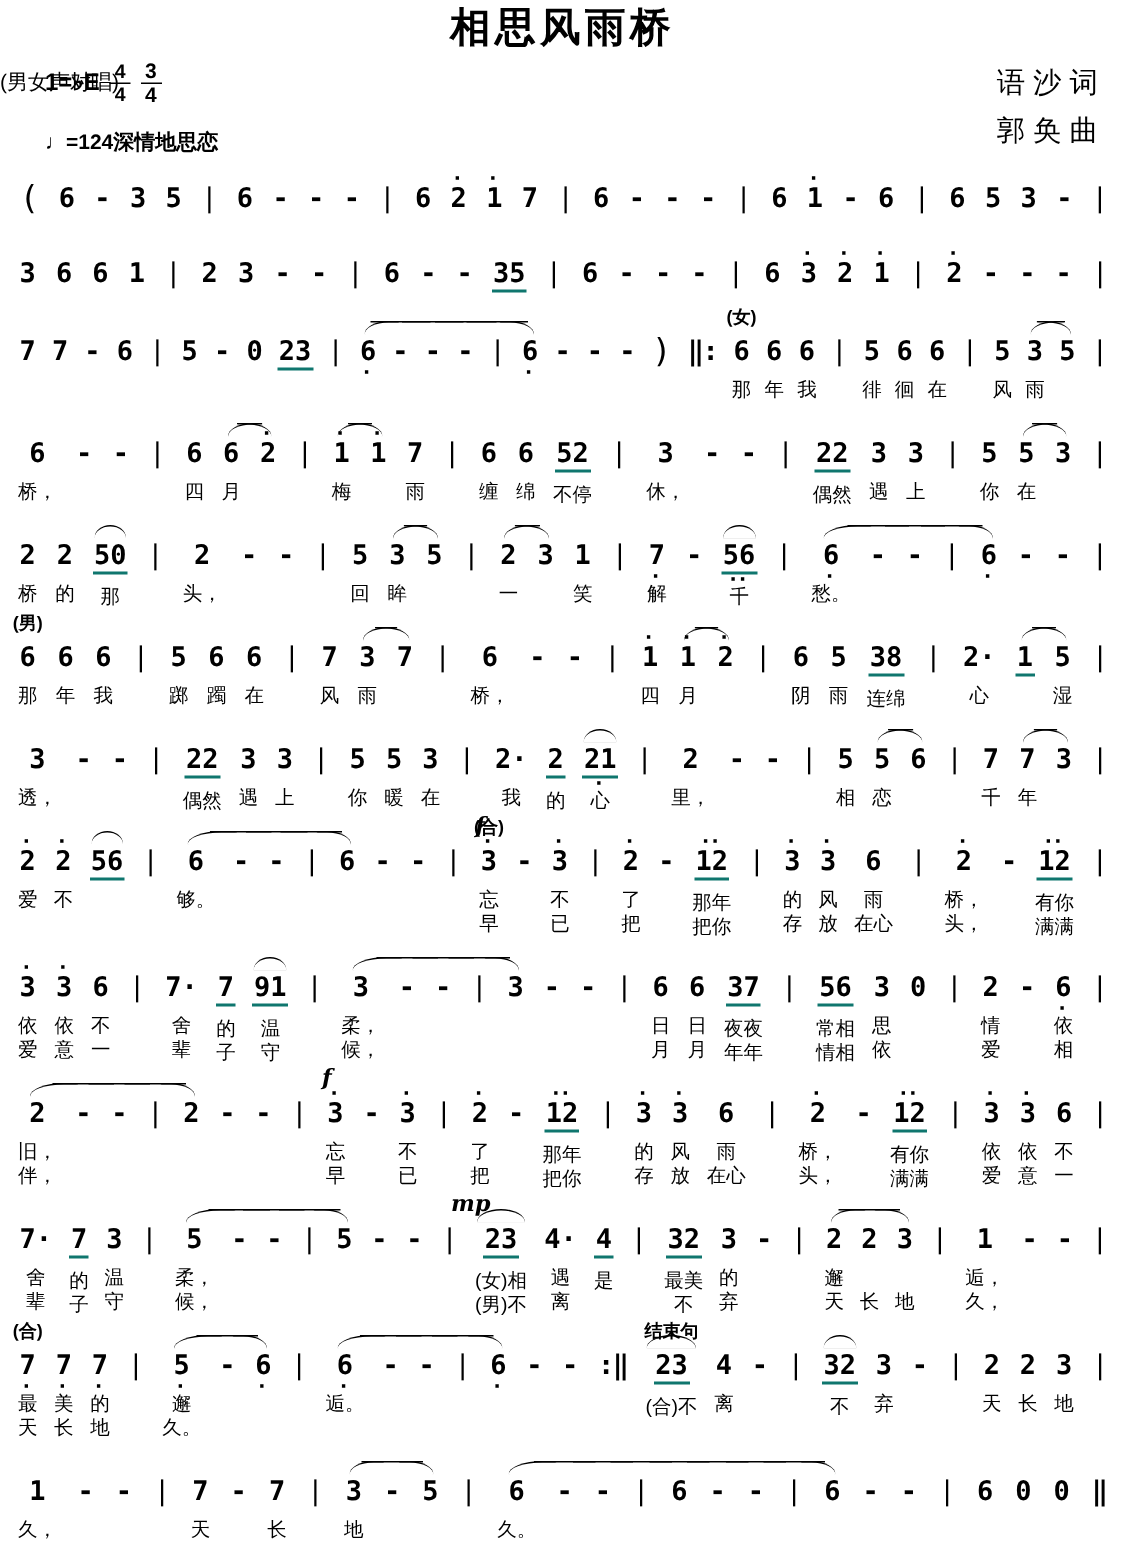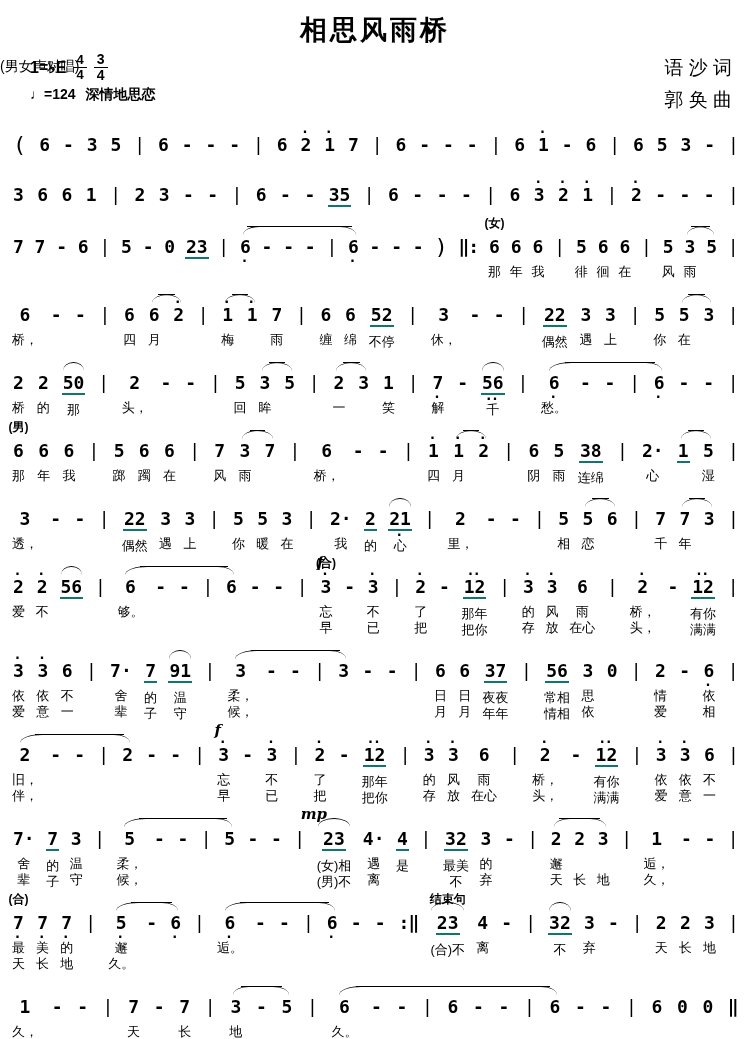--- a/index.html
+++ b/index.html
@@ -1,26 +1,26 @@
 <!DOCTYPE html>
 <html><head>
 <meta charset="utf-8">
 <style>
   html,body{margin:0;padding:0;background:#fff;color:#000;}
   .page{width:750px;height:1039px;background:#fff;overflow:hidden;position:relative;
         font-family:"Liberation Sans",sans-serif;}
-  .title{text-align:center;font-size:27px;font-weight:700;letter-spacing:3px;padding-top:12px;height:38px;}
+  .title{text-align:center;font-size:27px;font-weight:700;letter-spacing:3px;height:38px;}
   .hdr{position:relative;height:66px;margin-top:2px;}
   .keyblock{position:absolute;left:30px;top:0;}
   .keyline{display:flex;align-items:center;gap:7px;font-family:Liberation Sans, sans-serif;
            font-weight:700;font-size:16px;text-align:center;}
   .frac{display:inline-flex;flex-direction:column;align-items:center;line-height:1.05;font-size:13px;}
   .frac .num{border-bottom:1.4px solid #000;padding:0 3px;}
   .frac.b2{font-weight:900;font-size:14px;}
-  .tempoline{margin-top:4px;font-size:14px;font-weight:700;display:flex;gap:10px;}
+  .tempoline{margin-top:16px;font-size:14px;font-weight:700;display:flex;gap:0;}
   .subtitle{position:absolute;left:0;right:0;top:6px;text-align:left;font-size:14px;}
   .credits{position:absolute;right:18px;top:0;text-align:right;font-size:19px;line-height:1.7;}
   .score{margin-top:10px;}
   .system{display:flex;justify-content:space-between;align-items:flex-start;
           padding:0 10px 0 12px;margin-bottom:16px;}
   .tok{display:flex;flex-direction:column;align-items:center;position:relative;}
   .oct{height:7px;line-height:7px;font-size:16px;font-weight:900;letter-spacing:1px;}
   .nt{font-family:"DejaVu Sans Mono",monospace;font-weight:700;font-size:18px;
       height:20px;line-height:20px;padding:0 1px;white-space:nowrap;}
   .nt.u{border-bottom:2px solid #0f766e;}

